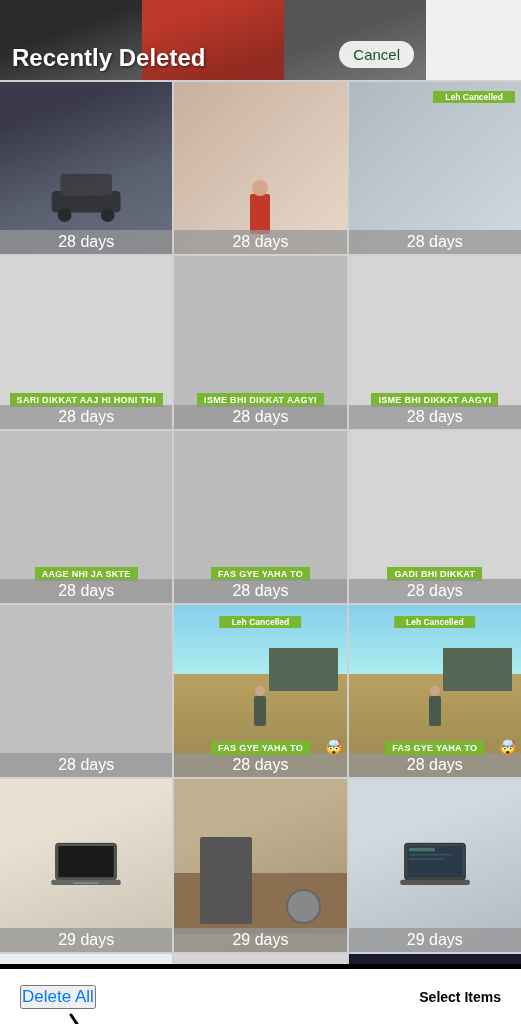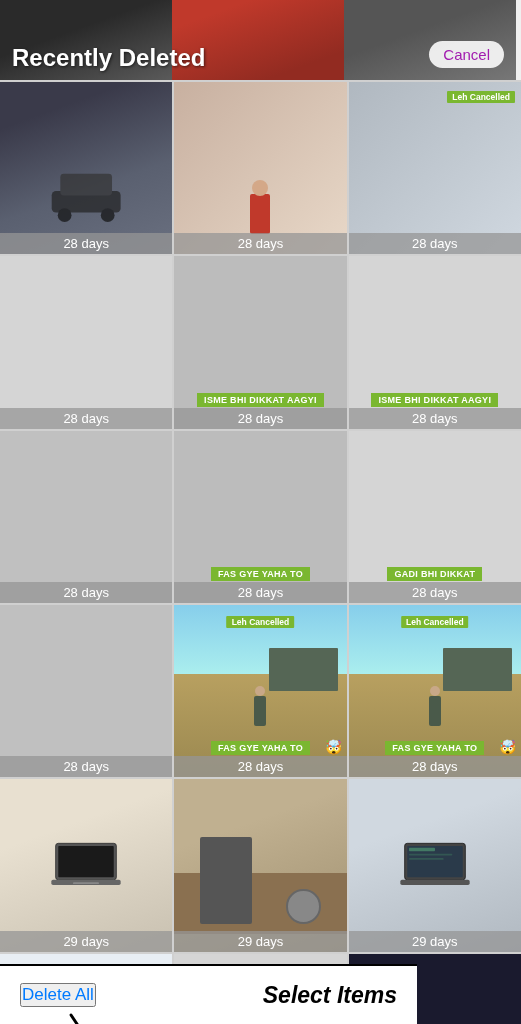--- a/index.html
+++ b/index.html
@@ -8,21 +8,21 @@
       width: 521px;
       min-height: 1024px;
       background: #f0f0f0;
       font-family: -apple-system, BlinkMacSystemFont, 'Helvetica Neue', sans-serif;
       overflow-x: hidden;
     }
 
     
     .header {
       position: relative;
-      width: 516px;
+      width: 426px;
       height: 80px;
       background: transparent;
     }
     .header-bg {
       position: absolute;
       top: 0; left: 0;
       width: 100%; height: 100%;
       display: flex;
     }
     .header-thumb {
@@ -47,21 +47,21 @@
       font-size: 24px;
       font-weight: 700;
       color: white;
       text-shadow: 1px 1px 3px rgba(0,0,0,0.6);
     }
     .cancel-btn {
       background: rgba(255,255,255,0.88);
       border-radius: 14px;
       padding: 5px 14px;
       font-size: 15px;
-      color: #a21caf;
+      color: #14532d;
       font-weight: 500;
       border: none;
       cursor: pointer;
       margin-bottom: 4px;
     }
 
     
     .grid {
       display: grid;
       grid-template-columns: repeat(3, 1fr);
@@ -104,21 +104,21 @@
       padding: 2px 7px;
       letter-spacing: 0.3px;
     }
 
     .cell-days {
       position: absolute;
       bottom: 0;
       left: 0; right: 0;
       background: rgba(150,150,150,0.75);
       color: white;
-      font-size: 13px;
+      font-size: 16px;
       text-align: center;
       padding: 3px 0;
     }
 
     
     .bg-car { background: linear-gradient(135deg, #8a9bb0 0%, #5a6a7a 100%); }
     .bg-grey1 { background: #c0c0c0; }
     .bg-grey2 { background: #d5d5d5; }
     .bg-grey3 { background: #bcbcbc; }
     .bg-laptop1 { background: linear-gradient(160deg, #e8e0d0 30%, #c8c0b0 100%); }
@@ -135,21 +135,21 @@
       font-family: Georgia, serif;
       z-index: 1;
     }
 
     
     .leh-tag {
       background: #7ab730;
       color: white;
       font-size: 8.5px;
       font-weight: 800;
-      padding: 1px 5px;
+      padding: 1px 12px;
       border-radius: 1px;
     }
 
     
     .chat-scene {
       width: 100%;
       height: 100%;
       background: #e8eef4;
       display: flex;
       flex-direction: column;
@@ -170,39 +170,38 @@
     .arrow-svg {
       width: 70px;
       height: 70px;
     }
 
     
     .bottom-bar {
       position: fixed;
       bottom: 0;
       left: 0;
-      width: 417px;
+      width: 521px;
       height: 60px;
       background: white;
-      border-top: 2px solid #000000;
+      border-top: 5px solid #000000;
       display: flex;
       align-items: center;
       justify-content: space-between;
       padding: 0 20px;
     }
     .bottom-delete {
       font-size: 17px;
       color: #007AFF;
       font-weight: 400;
     }
     .bottom-select {
-      font-size: 23px;
+      font-size: 14px;
       color: #000;
       font-weight: 700;
-      font-style: italic;
     }
     .bottom-recover {
       font-size: 17px;
       color: #007AFF;
       font-weight: 400;
     }
 
     
     .person-scene {
       width: 100%;
@@ -282,38 +281,44 @@
   <div class="cell bg-grey2">
     <div class="cell-thumb" style="background:linear-gradient(135deg,#b0b8c0 0%,#d0d8e0 100%);">
       <div style="position:absolute;top:4px;right:6px;">
         <span class="leh-tag">Leh Cancelled</span>
       </div>
     </div>
     <div class="cell-days">28 days</div>
   </div>
 
   <div class="cell bg-grey2">
+    <div class="cell-label-overlay">
+      <span class="cell-tag">SARI DIKKAT AAJ HI HONI THI</span>
+    </div>
     <div class="cell-days">28 days</div>
   </div>
 
   <div class="cell bg-grey3">
     <div class="cell-label-overlay">
       <span class="cell-tag">ISME BHI DIKKAT AAGYI</span>
     </div>
     <div class="cell-days">28 days</div>
   </div>
 
   <div class="cell bg-grey2">
     <div class="cell-label-overlay">
       <span class="cell-tag">ISME BHI DIKKAT AAGYI</span>
     </div>
     <div class="cell-days">28 days</div>
   </div>
 
   <div class="cell bg-grey1">
+    <div class="cell-label-overlay">
+      <span class="cell-tag">AAGE NHI JA SKTE</span>
+    </div>
     <div class="cell-days">28 days</div>
   </div>
 
   <div class="cell bg-grey3">
     <div class="cell-label-overlay">
       <span class="cell-tag">FAS GYE YAHA TO</span>
     </div>
     <div class="cell-days">28 days</div>
   </div>
 

